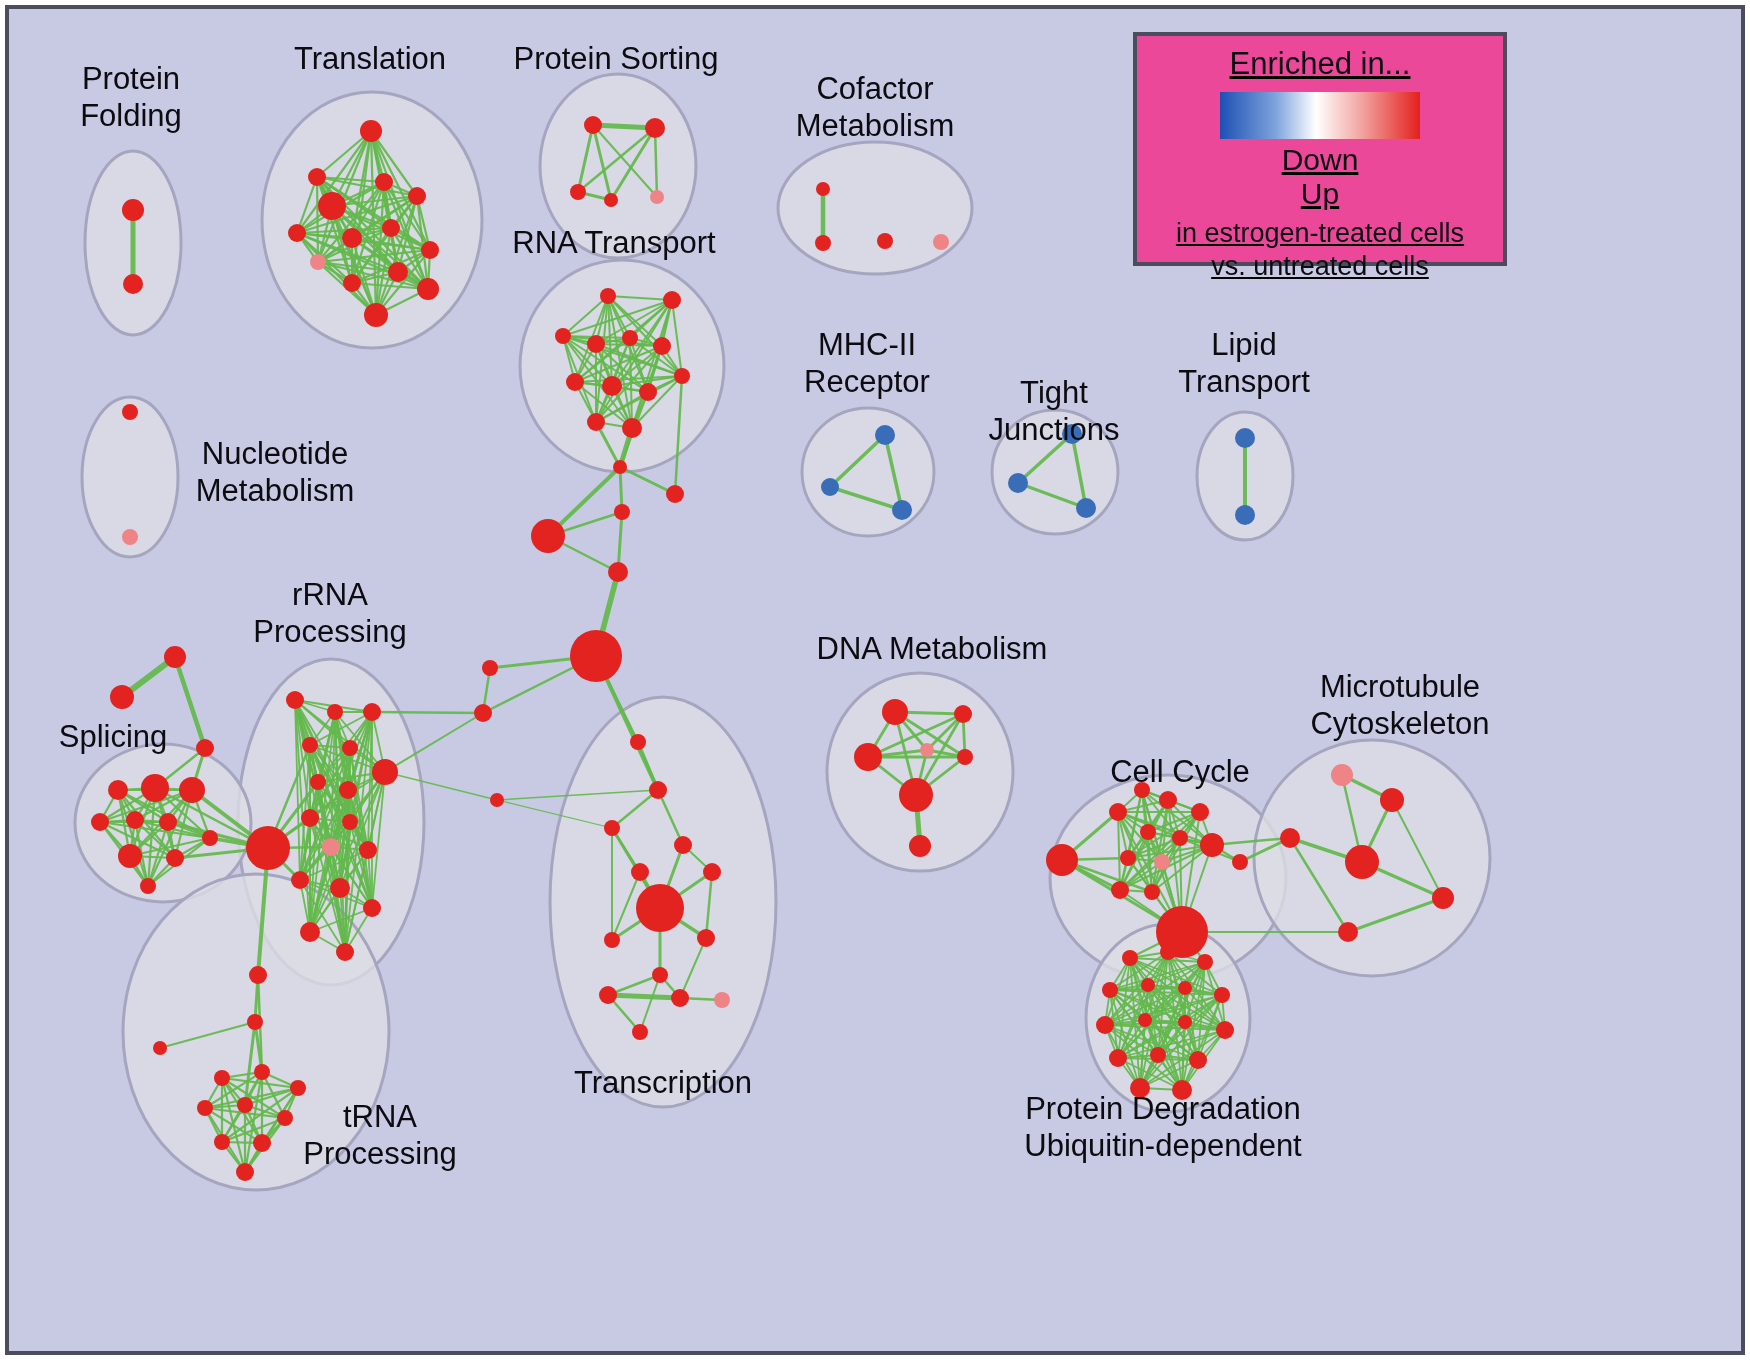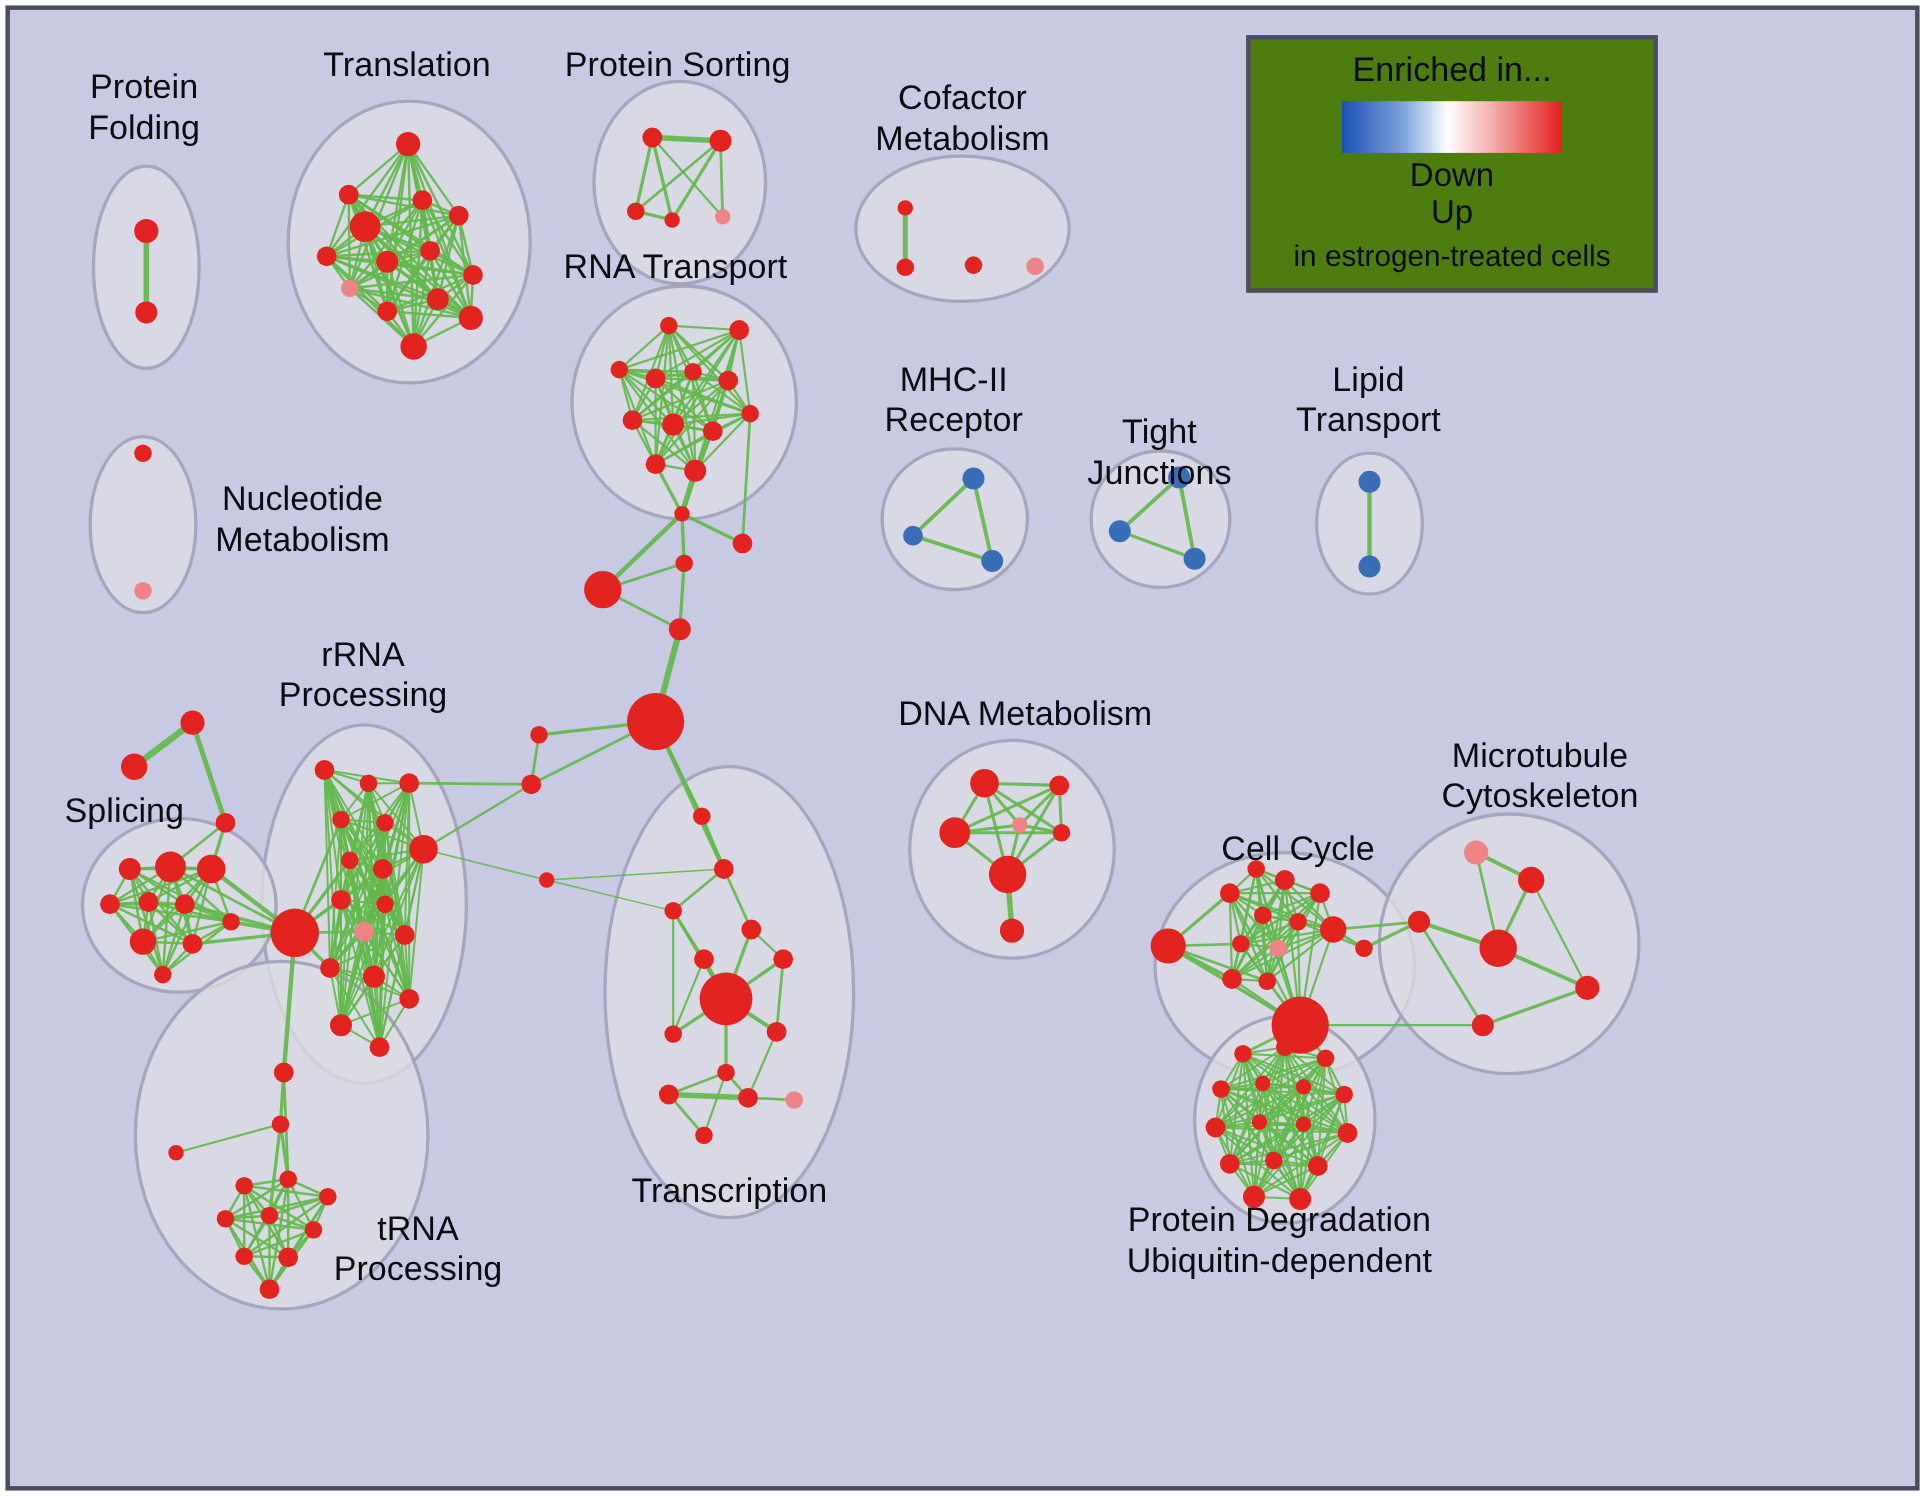--- a/index.html
+++ b/index.html
@@ -5,21 +5,21 @@
   * { box-sizing: border-box; }
   body { margin:0; background:#ffffff; font-family:"Liberation Sans", sans-serif; }
   .canvas { position:relative; width:1750px; height:1360px; overflow:hidden; background:#ffffff; }
   .panel { position:absolute; left:5px; top:5px; right:5px; bottom:5px;
            background:#c8cae3; border:4px solid #4b4c5e; }
   #network-svg { position:absolute; left:0; top:0; }
   #labels { position:absolute; left:0; top:0; width:100%; height:100%; pointer-events:none; }
   .cluster-label { position:absolute; transform:translateX(-50%); text-align:center;
                    font-size:31px; line-height:37px; color:#0b0b10; white-space:nowrap; }
   .legend { position:absolute; left:1133px; top:32px; width:374px; height:234px;
-            border:4px solid #4b4c5e; background:#4d7c0f; text-align:center; padding-top:10px; }
+            border:4px solid #4b4c5e; background:#ec4899; text-align:center; padding-top:10px;text-decoration:underline; }
   .legend-title { font-size:31px; color:#0b0b10; margin-bottom:10px; }
   .legend-gradient { width:200px; height:47px; margin:0 auto;
                      background:linear-gradient(90deg,#1d50b4 0%,#7ea4dc 28%,#ffffff 48%,#f2a7a4 70%,#e3201e 100%); }
   .legend-updown { width:236px; margin:4px auto 6px auto; display:flex; justify-content:space-between;
                    font-size:30px; color:#0b0b10;flex-direction:column; }
   .legend-line { font-size:27px; line-height:33px; color:#0b0b10; }
 </style>
 </head>
 <body>
 
@@ -945,14 +945,15 @@
     </div>
 
   <div class="legend">
     <div class="legend-title">Enriched in...</div>
     <div class="legend-gradient"></div>
     <div class="legend-updown">
       <span>Down</span>
       <span>Up</span>
     </div>
     <div class="legend-line">in estrogen-treated cells</div>
+    <div class="legend-line">vs. untreated cells</div>
   </div>
 </div>
 
 </body></html>

